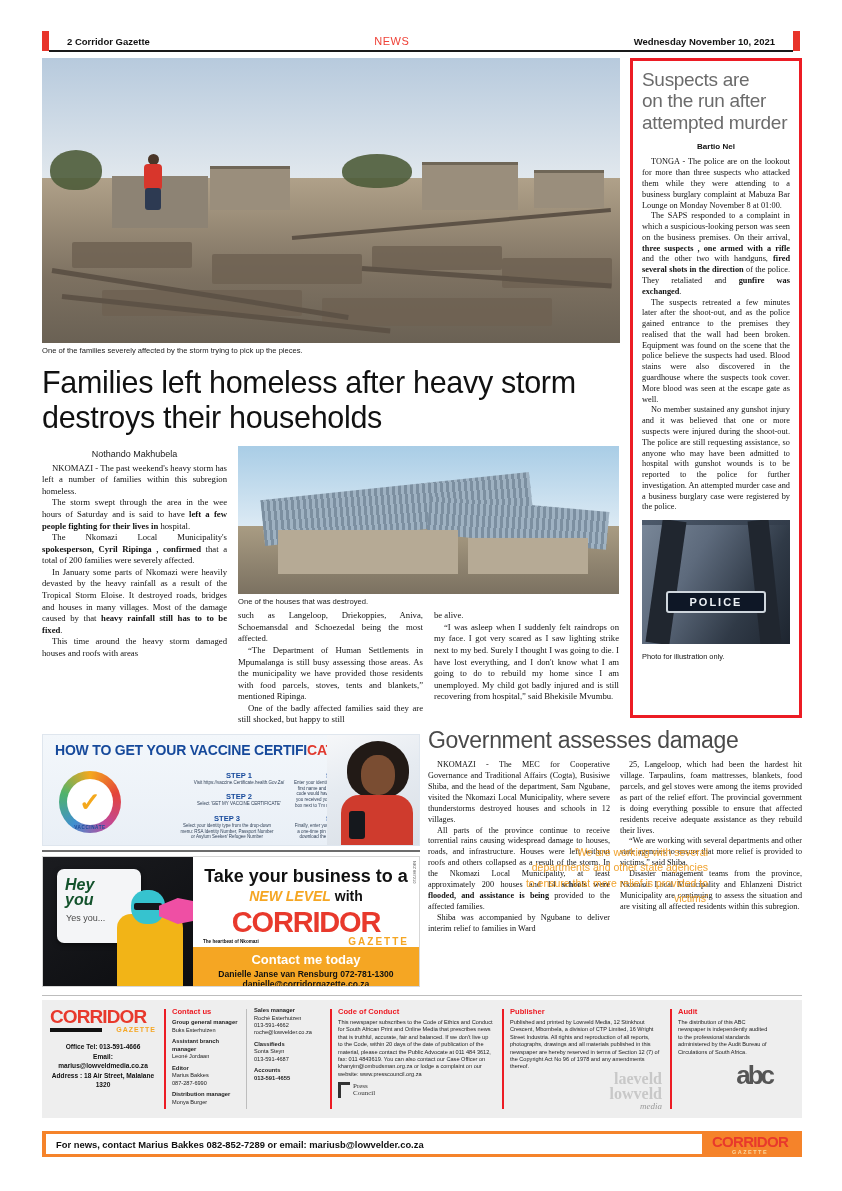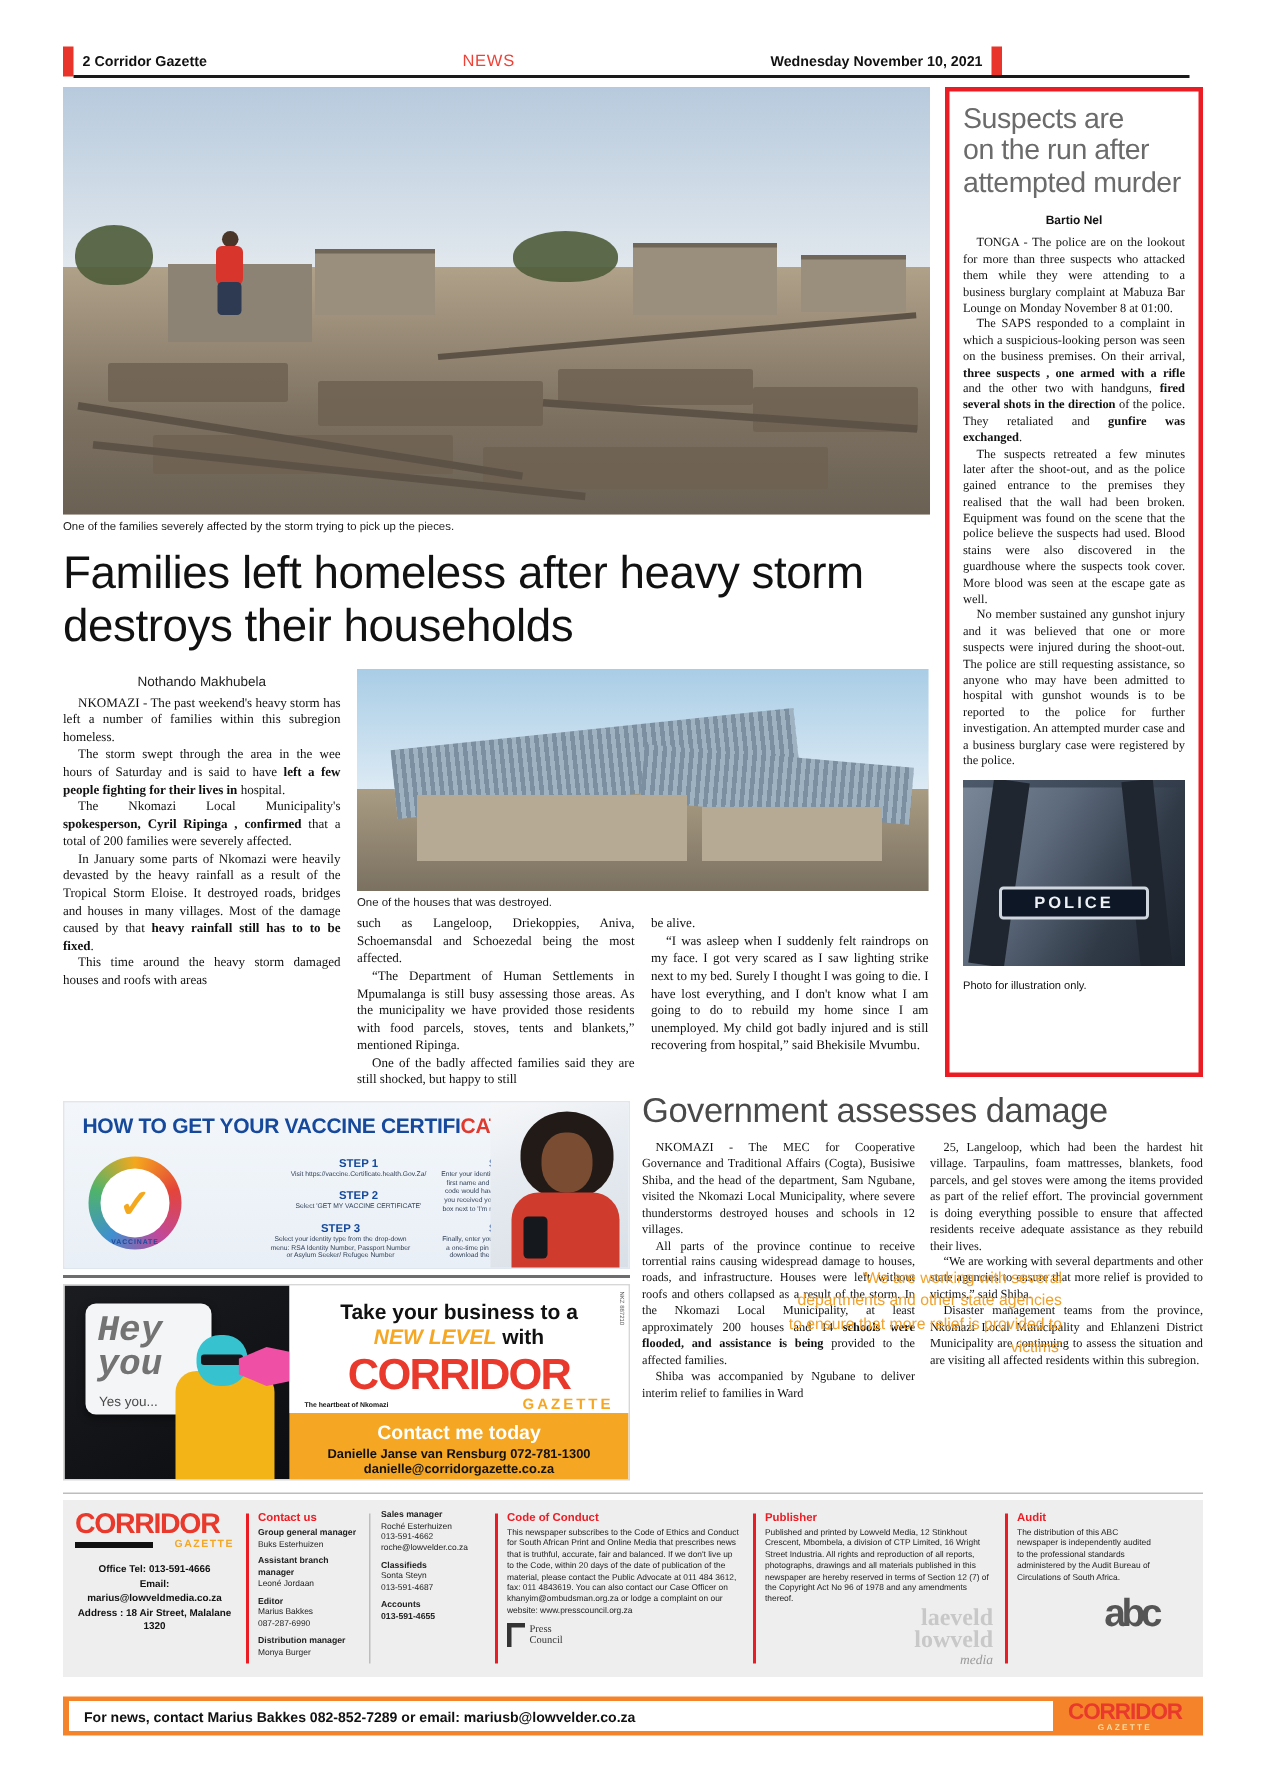--- a/index.html
+++ b/index.html
@@ -6,22 +6,22 @@
   html, body {
     width: 842px; height: 1191px;
     background: #ffffff;
     font-family: "Liberation Serif", serif;
     overflow: hidden;
   }
   .page { position: relative; width: 842px; height: 1191px; background:#fff; padding: 0; }
 
   
   .masthead {
-    position: absolute; left: 42px; top: 30px; width: 626px; height: 22px;
-    display: flex; align-items: center;
+    position: absolute; left: 42px; top: 30px; width: 758px; height: 22px;
+    display: flex; align-items: center; gap: 12px;
   }
   .mh-tab { width: 7px; height: 20px; background:#e8342a; flex: 0 0 auto; }
   .mh-left {
     font-family: "Liberation Sans", sans-serif;
     font-weight: bold; font-size: 9.5px; color:#111; padding-left: 6px; white-space: nowrap;
   }
   .mh-center {
     flex: 1 1 auto; text-align: center;
     font-family: "Liberation Sans", sans-serif;
     font-size: 11px; color:#ef4136; letter-spacing: .5px;
@@ -182,35 +182,35 @@
   .bizad {
     position:absolute; left:42px; top:856px; width:378px; height:131px;
     border:1px solid #d7d7d7; display:flex; overflow:hidden; background:#fff;
   }
   .biz-left { width:150px; position:relative; background: linear-gradient(150deg,#1b1c20,#0c0d10); }
   .biz-sign {
     position:absolute; left:14px; top:12px; width:84px; height:74px; background:#f4f5f7;
     border-radius:7px; box-shadow:0 2px 5px rgba(0,0,0,.5);
   }
   .biz-sign .hey {
-    font-family:Liberation Mono, monospace; font-weight:bold; font-style:italic;
-    font-size:24px; color:#737373; line-height:.95; padding:8px 0 0 8px;
+    font-family:Liberation Sans, sans-serif; font-weight:bold; font-style:italic;
+    font-size:16px; color:#14532d; line-height:.95; padding:8px 0 0 8px;
   }
   .biz-sign .yes {
     font-family:"Liberation Sans", sans-serif; font-size:9px; color:#4a4a4a; padding:6px 0 0 9px;
   }
   .biz-person { position:absolute; right:4px; bottom:0; width:78px; height:112px; }
   .bp-hood { position:absolute; left:6px; bottom:0; width:66px; height:72px; background:#f2b417; border-radius:14px 14px 0 0; }
   .bp-head { position:absolute; left:20px; bottom:62px; width:34px; height:34px; border-radius:46%; background:#36c3cf; }
   .bp-glass { position:absolute; left:23px; bottom:76px; width:28px; height:7px; background:#14161b; border-radius:2px; }
   .bp-mega { position:absolute; right:-4px; bottom:62px; width:34px; height:26px; background:#ef4fa4;
              clip-path: polygon(0 30%,55% 0,100% 12%,100% 88%,55% 100%,0 70%); }
   .biz-right { flex:1; display:flex; flex-direction:column; }
   .biz-top { flex:1; background:#fff; padding:9px 10px 0 10px; text-align:center; position:relative; }
-  .biz-l1 { font-family:"Liberation Sans", sans-serif; font-weight:bold; font-size:14px; color:#111; }
+  .biz-l1 { font-family:"Liberation Sans", sans-serif; font-weight:bold; font-size:18px; color:#111; }
   .biz-l2 { font-family:"Liberation Sans", sans-serif; font-weight:bold; font-size:14px; color:#111; margin-top:1px;}
   .biz-l2 i { color:#f5a623; font-style:italic; }
   .biz-logo {
     font-family:"Liberation Sans", sans-serif; font-weight:bold; font-size:29px; color:#e8392c;
     letter-spacing:-1.2px; line-height:1; margin-top:4px;
   }
   .biz-logo-sub {
     display:flex; justify-content:space-between; align-items:center; margin-top:-1px;
   }
   .biz-tag { font-family:"Liberation Sans", sans-serif; font-size:4.6px; font-weight:bold; color:#111; }

